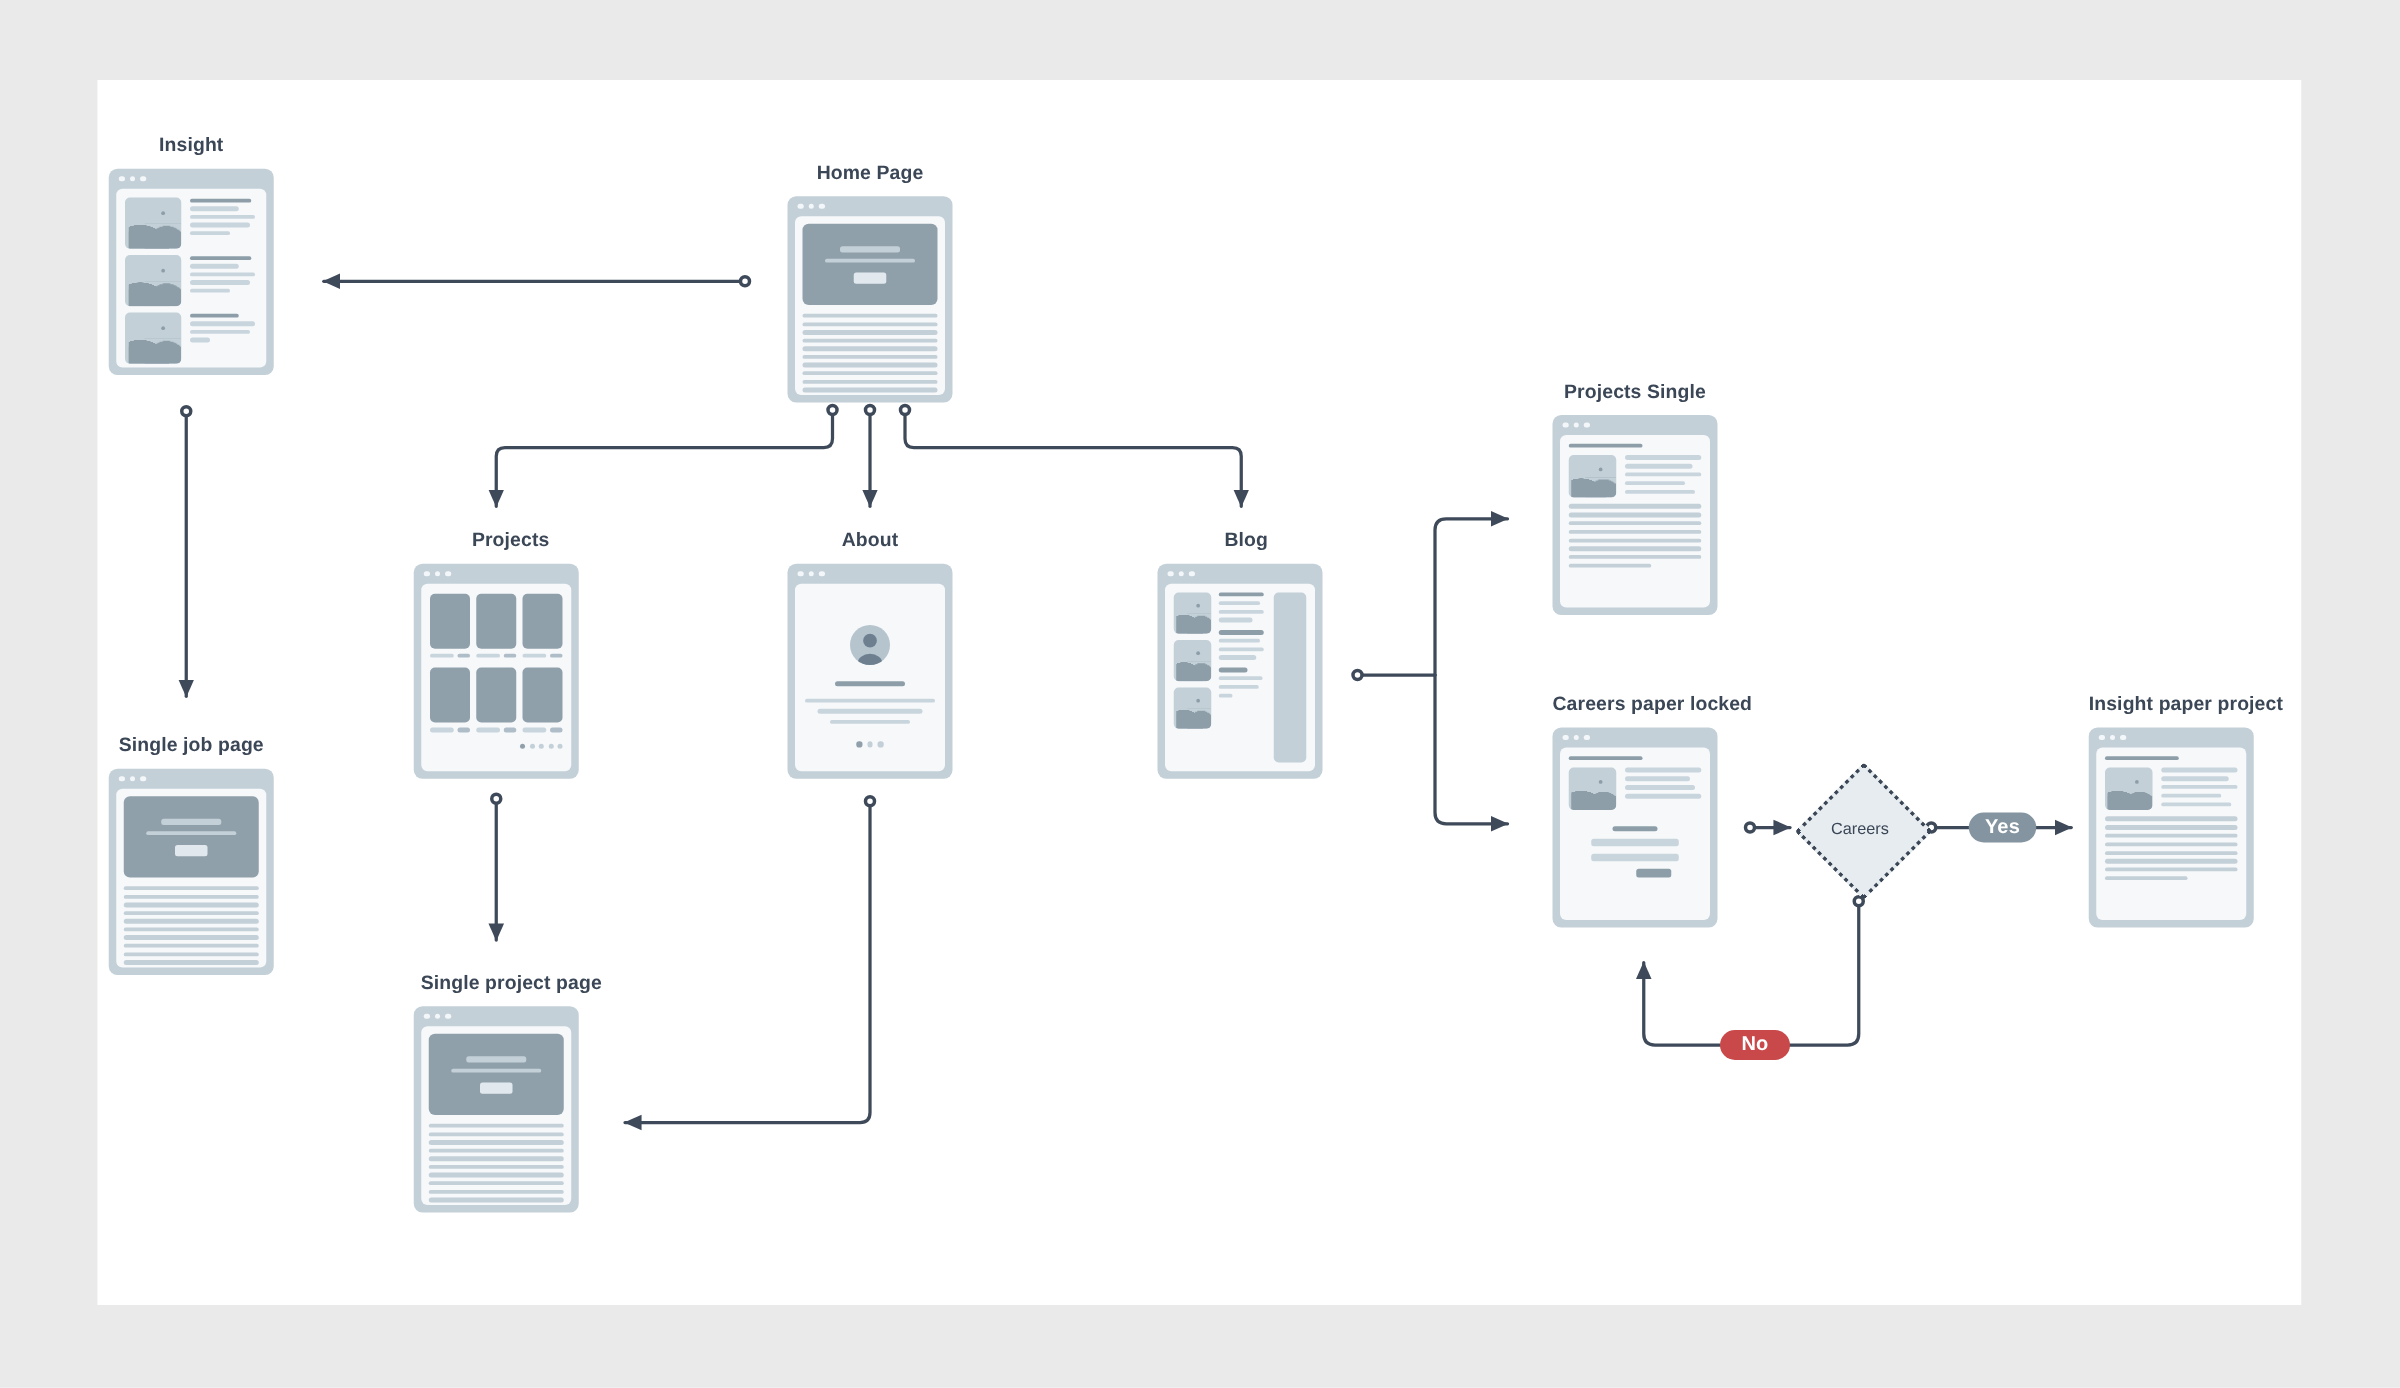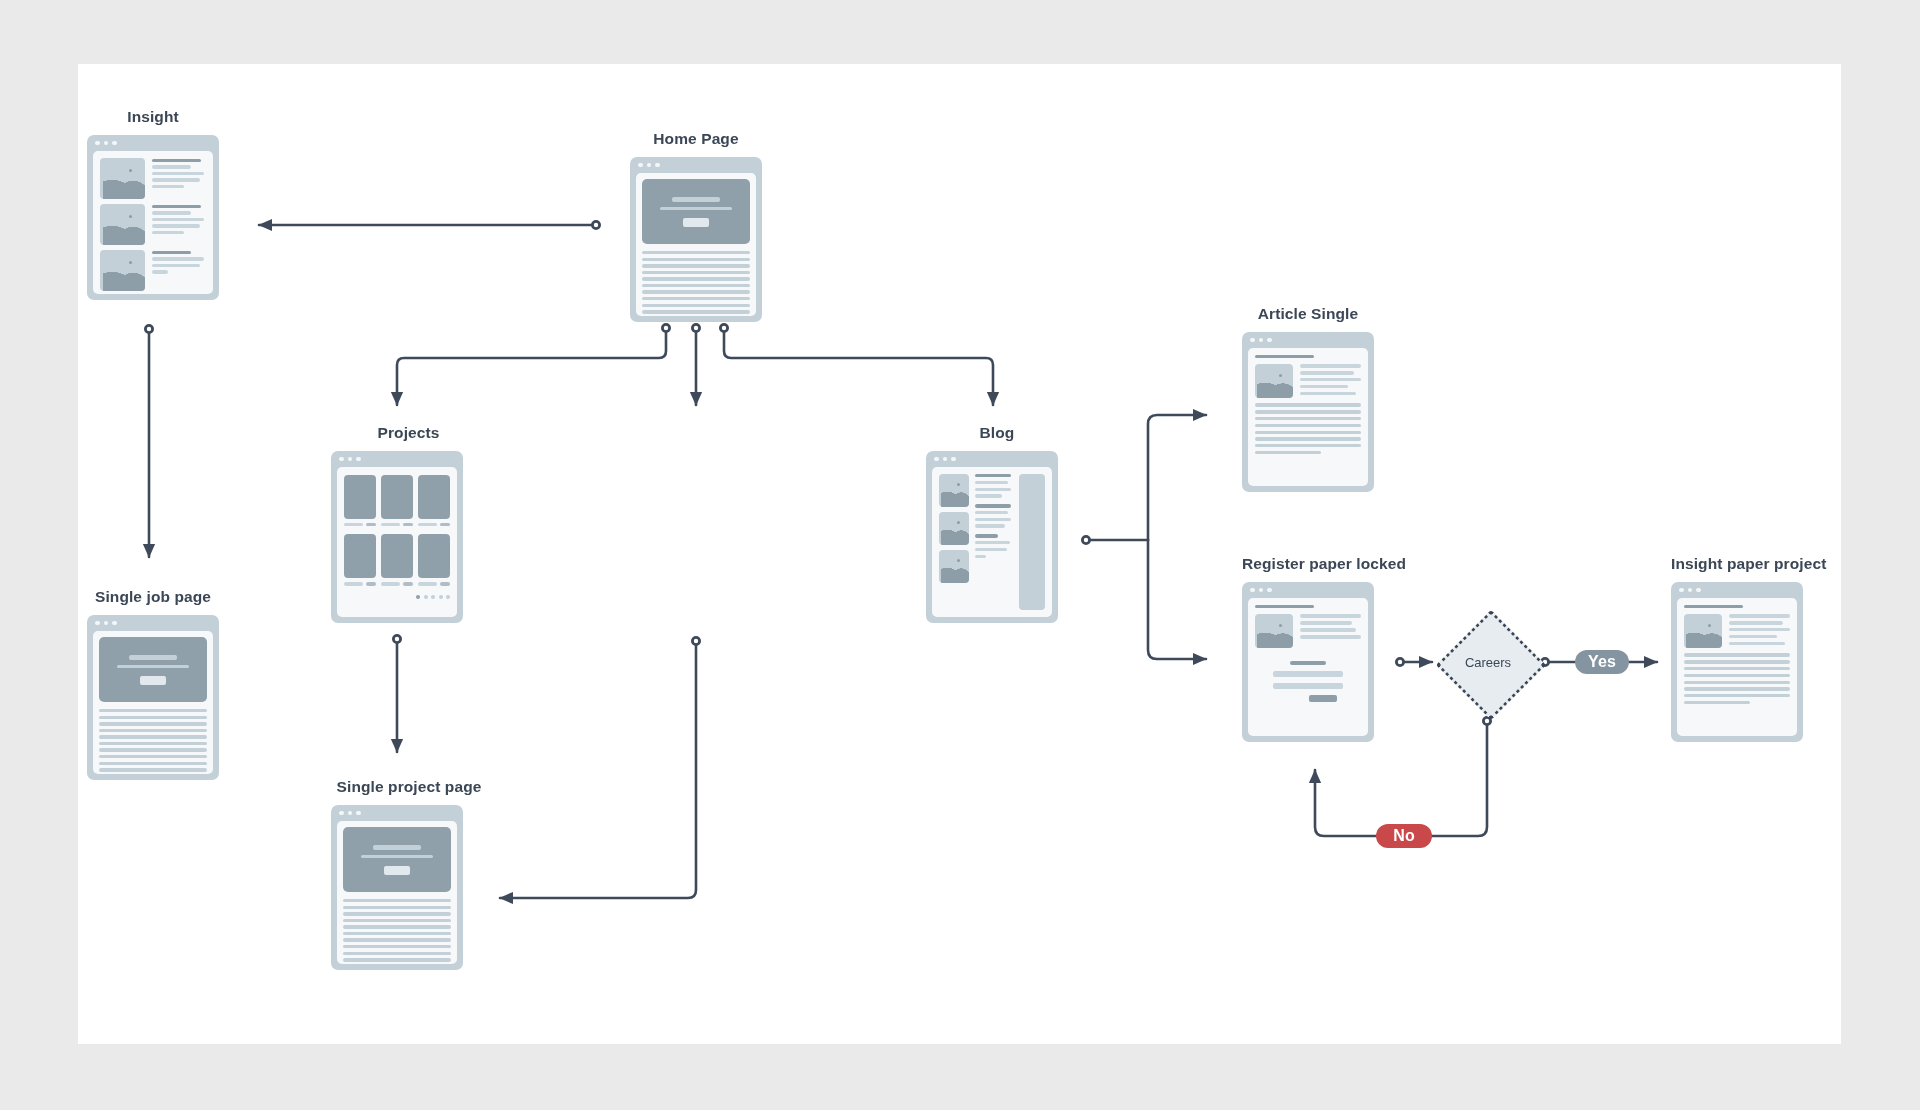--- a/index.html
+++ b/index.html
@@ -380,20 +380,45 @@
           <span style="width:4px;height:4px;border-radius:50%;background:#90a0ab;"></span>
           <span style="width:4px;height:4px;border-radius:50%;background:#c3d0d8;"></span>
           <span style="width:4px;height:4px;border-radius:50%;background:#c3d0d8;"></span>
           <span style="width:4px;height:4px;border-radius:50%;background:#c3d0d8;"></span>
           <span style="width:4px;height:4px;border-radius:50%;background:#c3d0d8;"></span>
         </div>
       </div>
     </div>
   </div>
 
+  <div class="node" style="left:630px; top:424px; width:132px;">
+    <div class="node-label">About</div>
+    <div class="win" style="width:132px; height:172px;">
+      <div class="win-bar">
+        <span class="dot"></span>
+        <span class="dot"></span>
+        <span class="dot"></span>
+      </div>
+      <div class="win-body" style="padding:8px; display:flex; flex-direction:column; align-items:center; justify-content:center;">
+        <div style="width:32px;height:32px;border-radius:50%;background:#b6c4cd;position:relative;overflow:hidden;margin-top:14px;">
+          <span style="position:absolute;left:50%;top:7px;transform:translateX(-50%);width:11px;height:11px;border-radius:50%;background:#6e8090;"></span>
+          <span style="position:absolute;left:50%;bottom:-7px;transform:translateX(-50%);width:20px;height:16px;border-radius:50%;background:#6e8090;"></span>
+        </div>
+        <div class="tline dark" style="width:54%; margin-top:13px;"></div>
+        <div class="tline" style="width:100%; margin-top:10px;"></div>
+        <div class="tline" style="width:80%; margin-top:5px;"></div>
+        <div class="tline" style="width:62%; margin-top:5px;"></div>
+        <div style="display:flex;gap:4px;margin-top:14px;">
+          <span style="width:4.5px;height:4.5px;border-radius:50%;background:#90a0ab;"></span>
+          <span style="width:4.5px;height:4.5px;border-radius:50%;background:#c3d0d8;"></span>
+          <span style="width:4.5px;height:4.5px;border-radius:50%;background:#c3d0d8;"></span>
+        </div>
+      </div>
+    </div>
+  </div>
 
   <div class="node" style="left:926px; top:424px; width:142px;">
     <div class="node-label">Blog</div>
     <div class="win" style="width:132px; height:172px;">
       <div class="win-bar">
         <span class="dot"></span>
         <span class="dot"></span>
         <span class="dot"></span>
       </div>
       <div class="win-body" style="padding:7px; display:flex; gap:6px;">
@@ -451,21 +476,21 @@
             <i></i>
             <i></i>
             <i></i>
             <i></i>
         </div>
       </div>
     </div>
   </div>
 
   <div class="node" style="left:1242px; top:305px; width:132px;">
-    <div class="node-label">Article Single</div>
+    <div class="node-label">Projects Single</div>
     <div class="win" style="width:132px; height:160px;">
       <div class="win-bar">
         <span class="dot"></span>
         <span class="dot"></span>
         <span class="dot"></span>
       </div>
       <div class="win-body" style="padding:7px;">
         <div class="tline dark" style="width:56%; margin-bottom:6px;"></div>
         <div style="display:flex; gap:7px;">
           <div class="thumb" style="width:38px;height:34px;">
@@ -487,21 +512,21 @@
             <i></i>
             <i></i>
             <i></i>
           <i style="width:62%"></i>
         </div>
       </div>
     </div>
   </div>
 
   <div class="node" style="left:1242px; top:555px; width:132px;">
-    <div class="node-label">Register paper locked</div>
+    <div class="node-label">Careers paper locked</div>
     <div class="win" style="width:132px; height:160px;">
       <div class="win-bar">
         <span class="dot"></span>
         <span class="dot"></span>
         <span class="dot"></span>
       </div>
       <div class="win-body" style="padding:7px;">
         <div class="tline dark" style="width:56%; margin-bottom:6px;"></div>
         <div style="display:flex; gap:7px;">
           <div class="thumb" style="width:38px;height:34px;">

